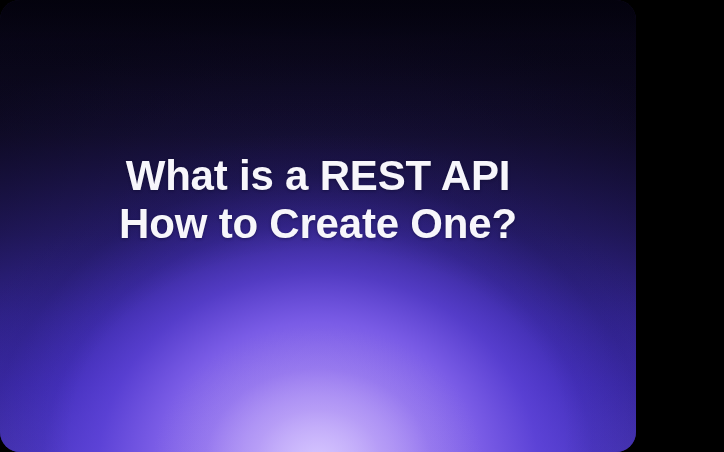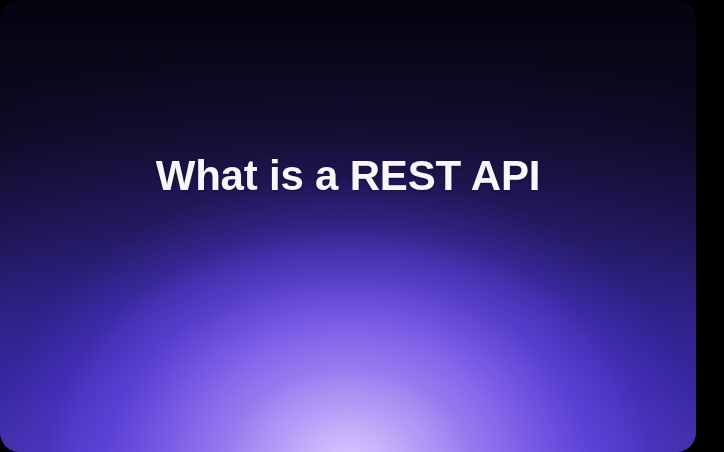--- a/index.html
+++ b/index.html
@@ -9,21 +9,21 @@
   }
   body {
     width: 724px;
     height: 452px;
     overflow: hidden;
     font-family: "Liberation Sans", sans-serif;
   }
 
   #slide {
     position: relative;
-    width: 696px;
+    width: 636px;
     height: 452px;
     border-radius: 20px;
     overflow: hidden;
     background-color: #100c26;
     isolation: isolate;
   }
 
   
   .layer-base {
     position: absolute;
@@ -122,15 +122,16 @@
 <div id="slide">
 
   <div class="layer-base"></div>
   <div class="layer-glow"></div>
   <div class="layer-core"></div>
   <div class="layer-vignette"></div>
   <div class="layer-topshade"></div>
 
   <div class="title-block">
     <span class="title-line">What is a REST API</span>
+    <span class="title-line">How to Create One?</span>
   </div>
 
 </div>
 
 </body></html>

